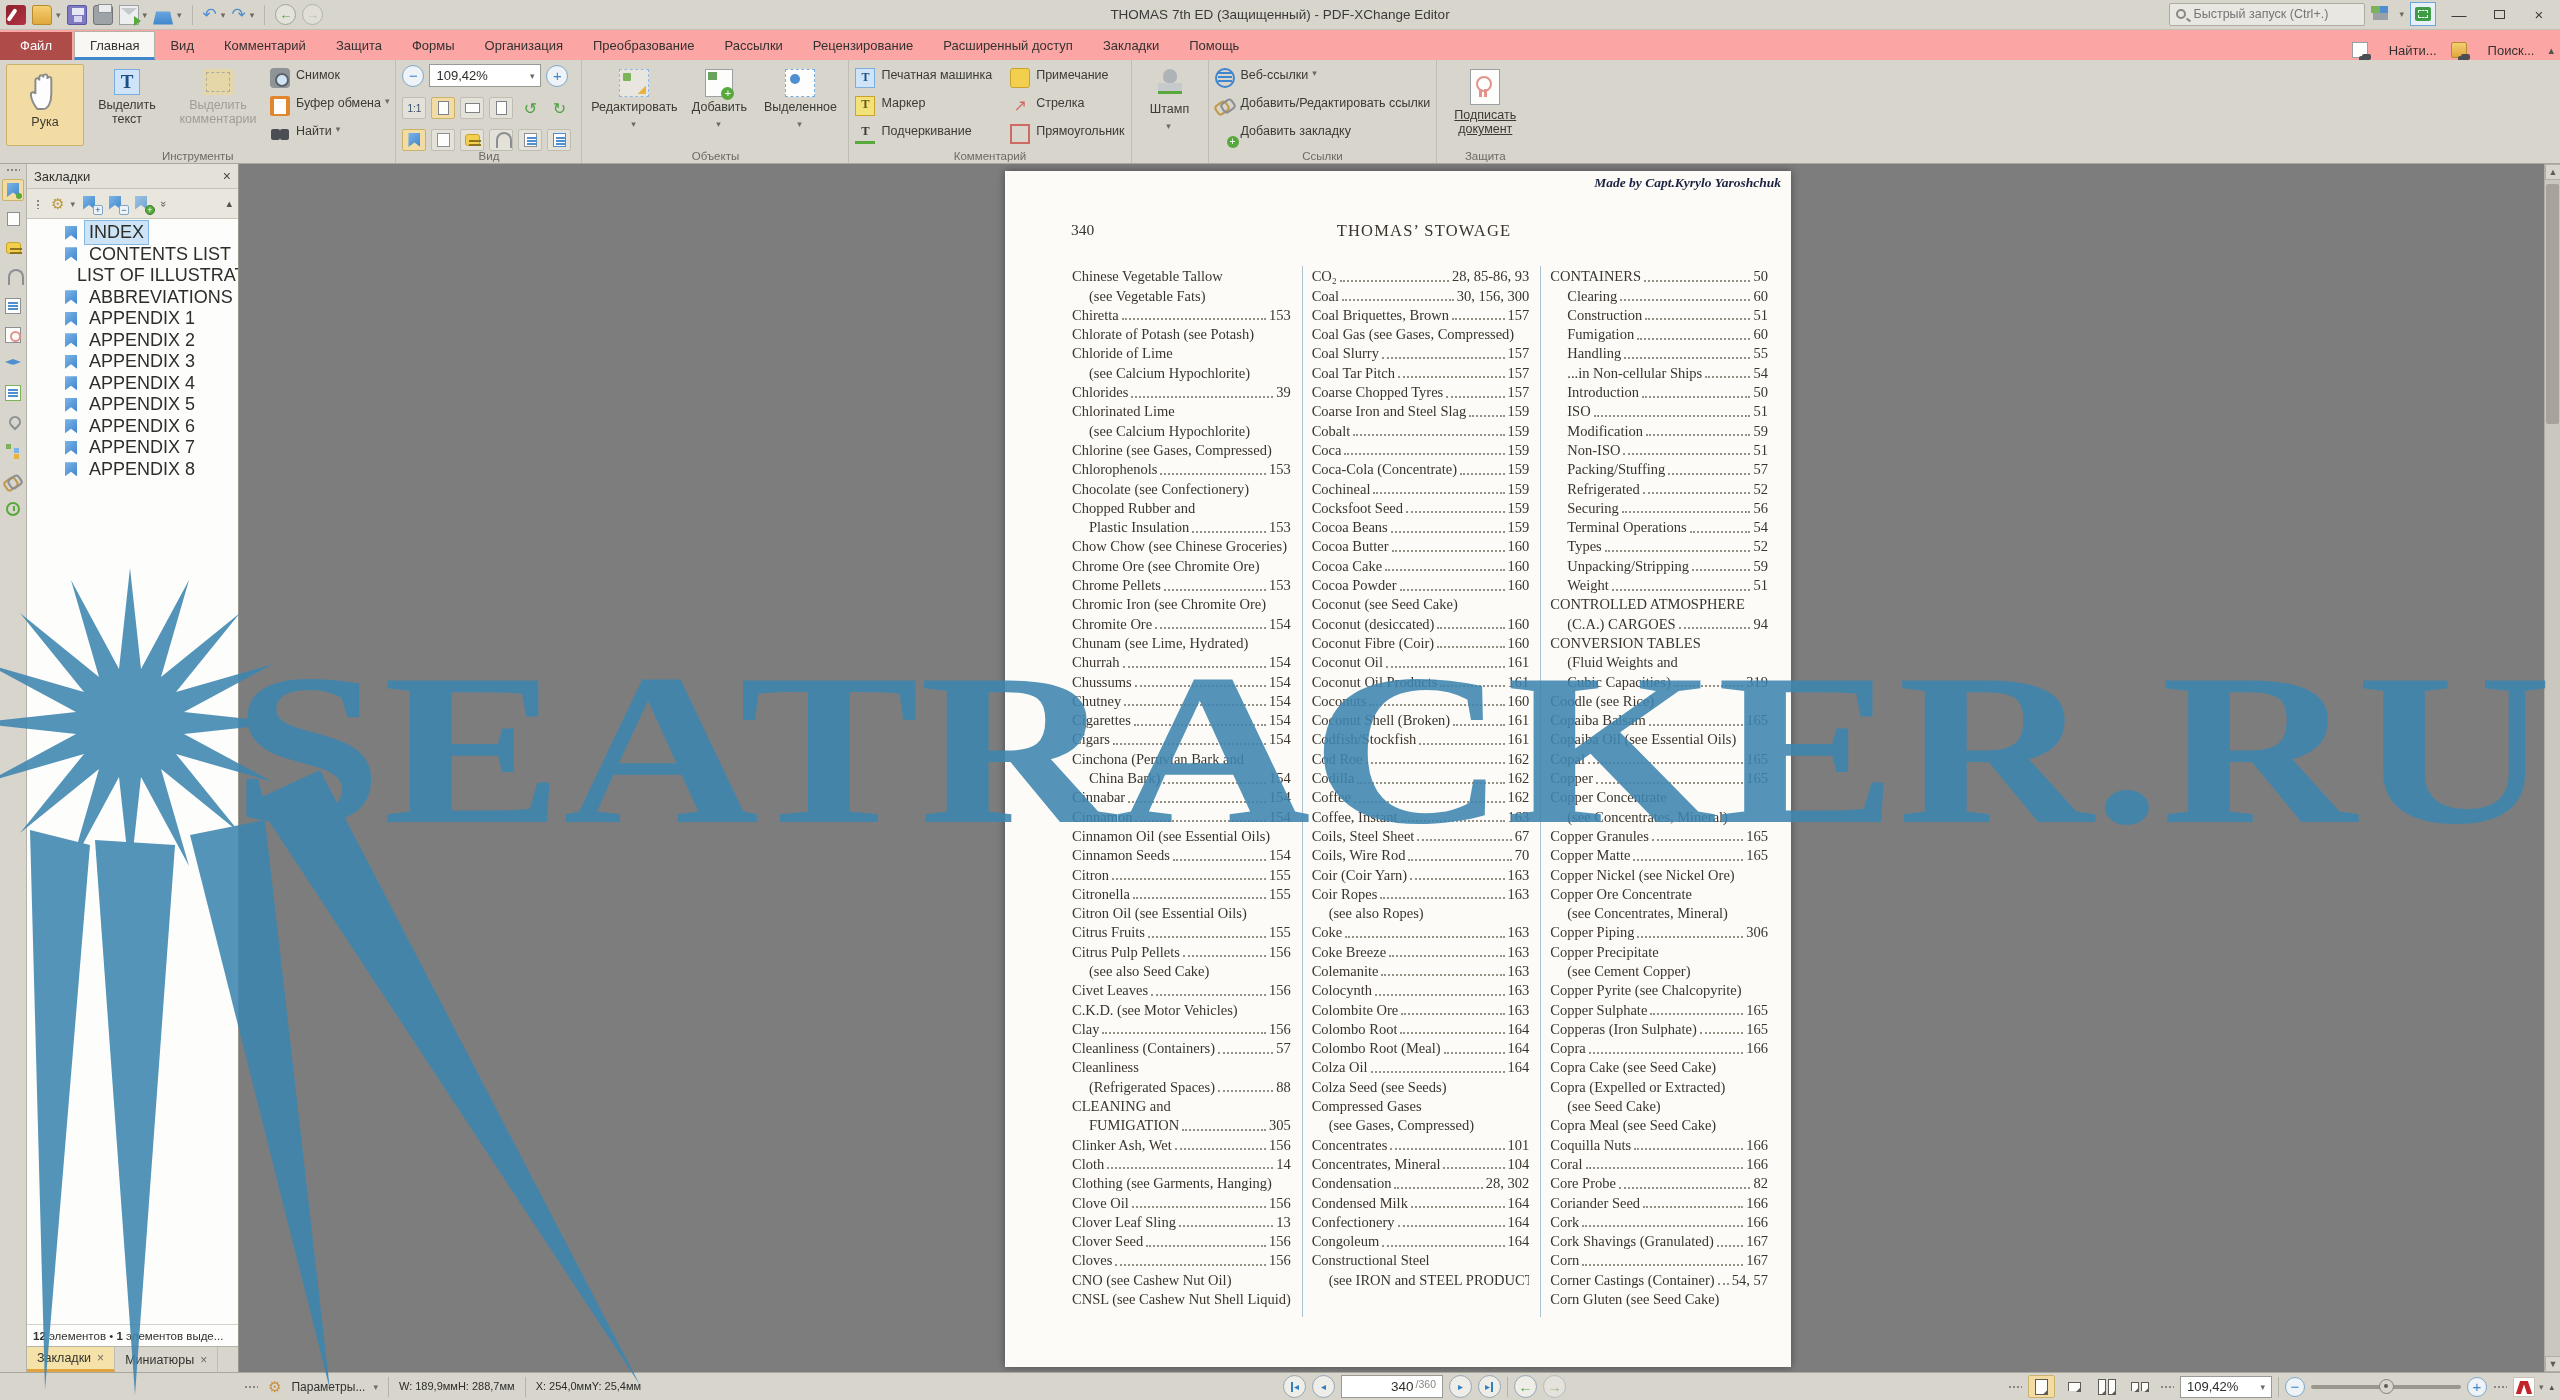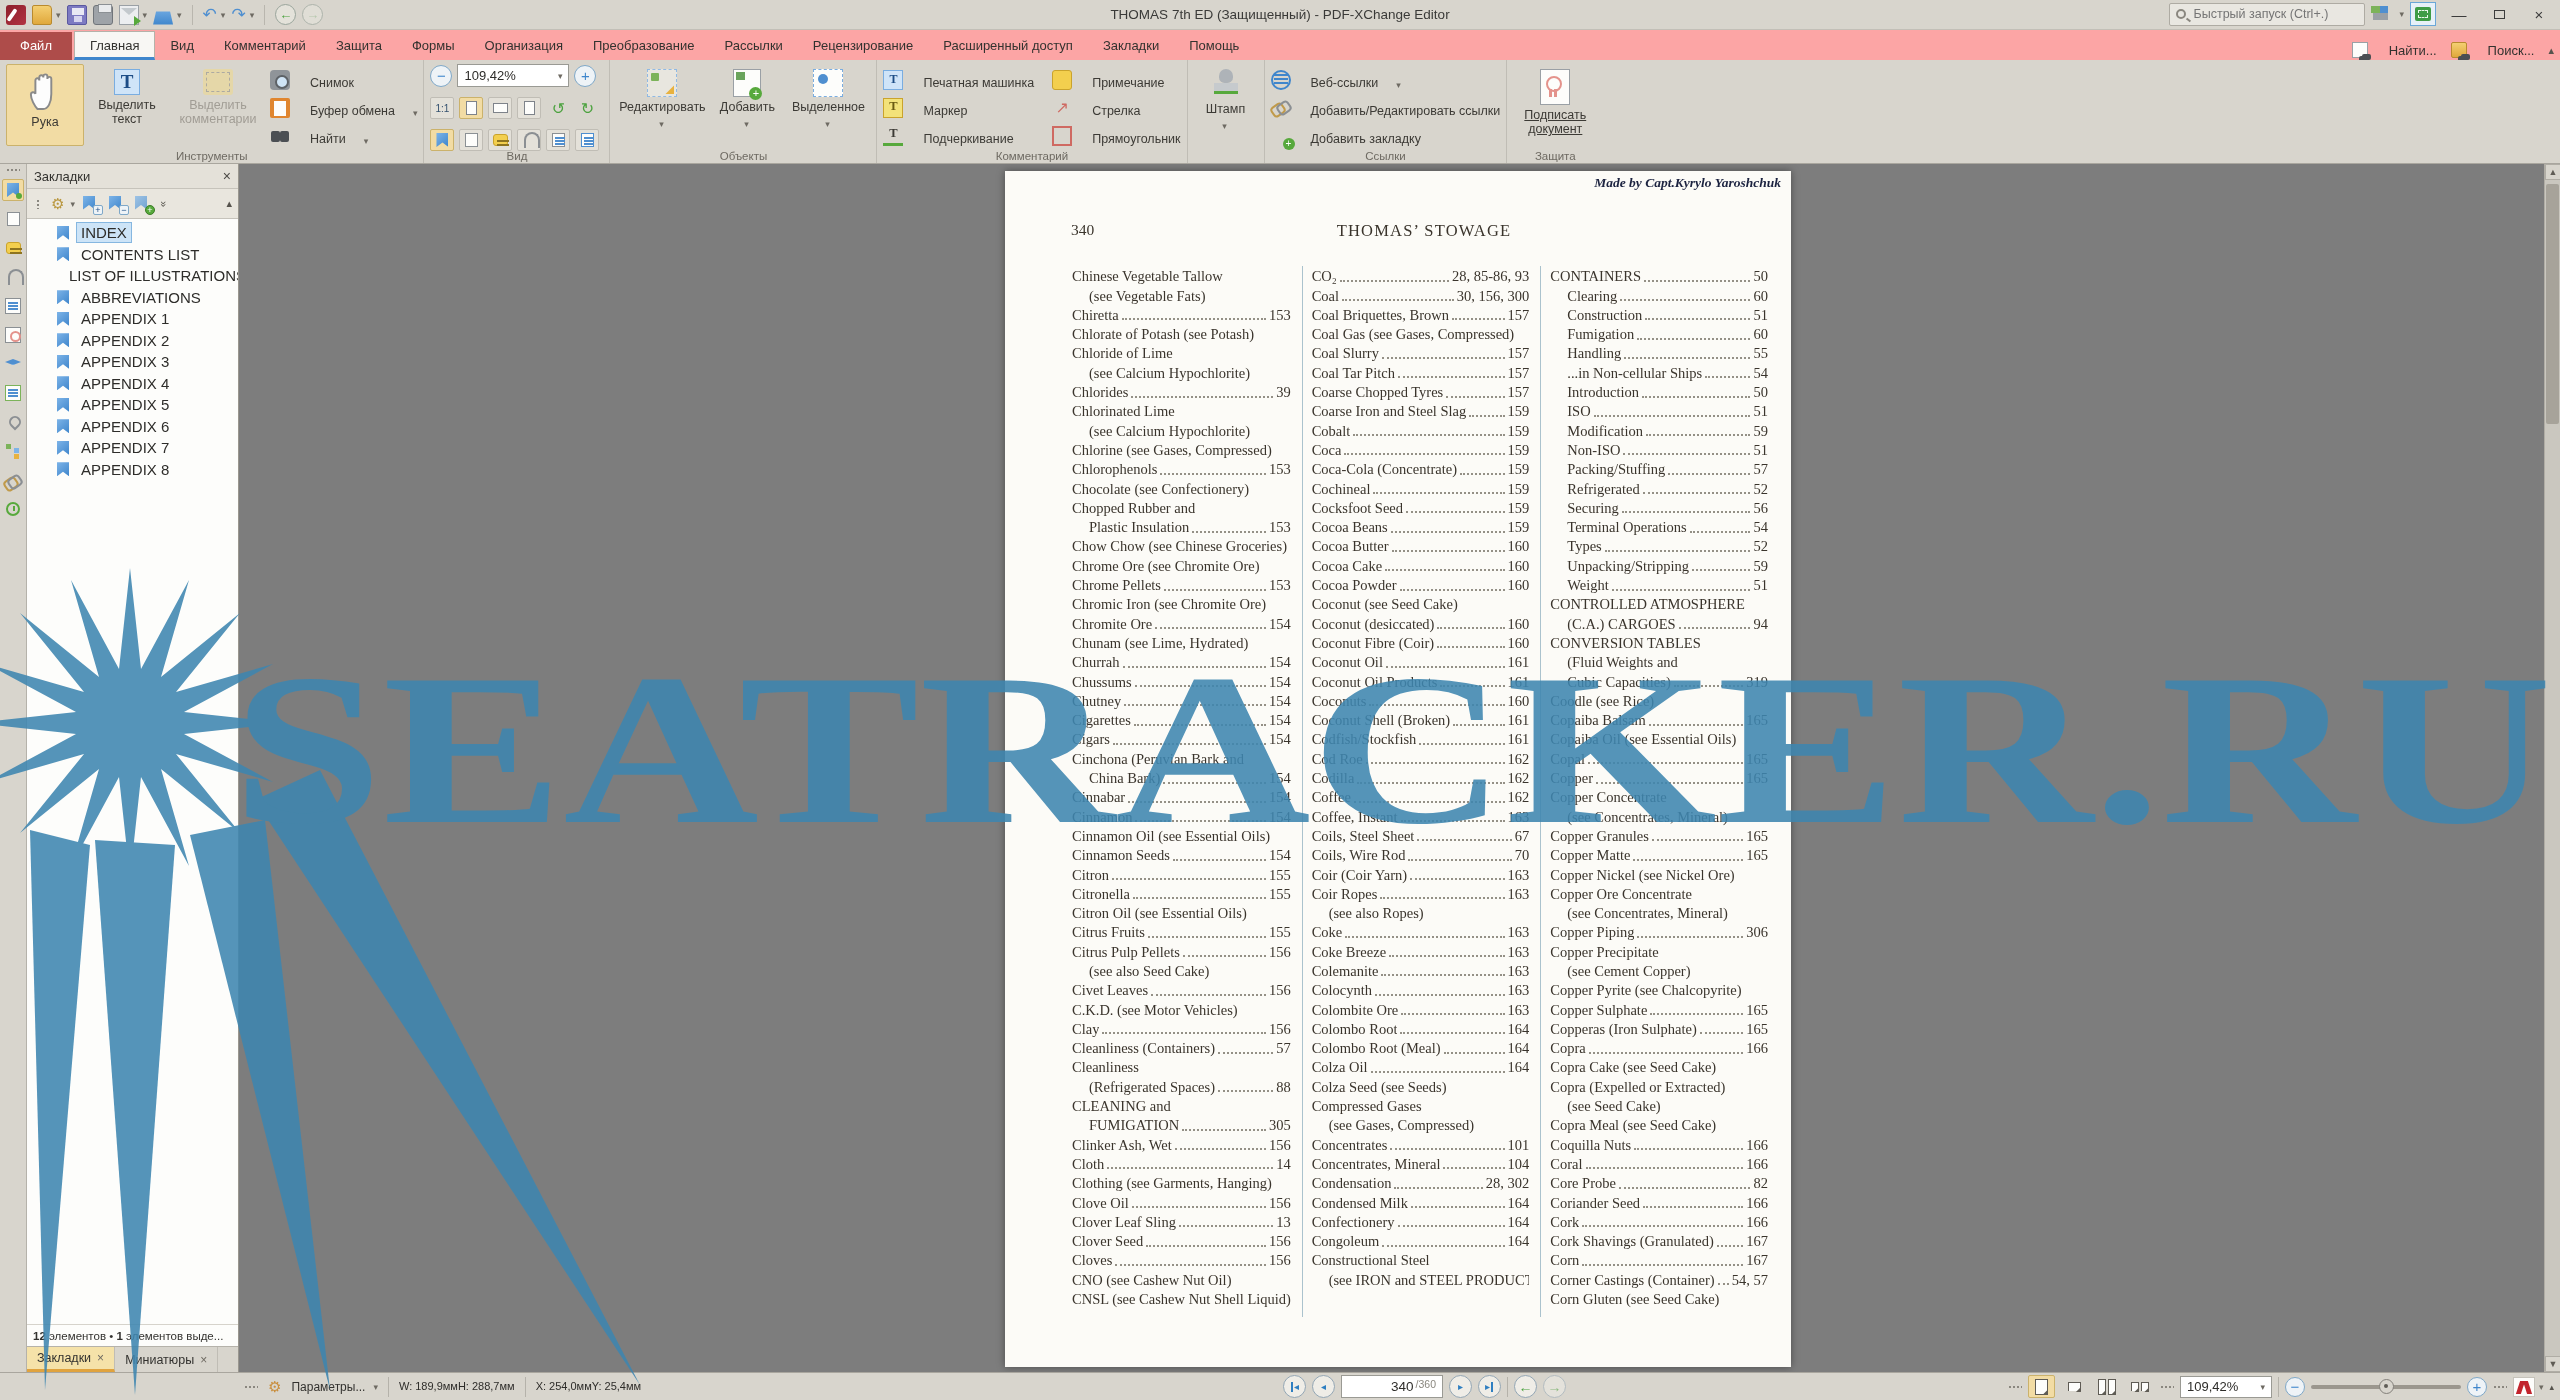--- a/index.html
+++ b/index.html
@@ -56,21 +56,21 @@
   .chev-collapse{font-size:11px;color:#56534d;}
   
   .ribbon{position:absolute;left:0;top:60px;width:2560px;height:104px;background:#d8d5cd;border-bottom:1px solid #a9a69e;display:flex;}
   .rgroup{position:relative;height:100%;padding:4px 6px 16px;display:flex;align-items:flex-start;gap:4px;}
   .rgroup+.rgroup{border-left:1px solid #c0bdb5;}
   .glabel{position:absolute;left:0;right:0;bottom:1px;text-align:center;font-size:11.5px;color:#6e6a62;}
   .bigbtn{width:78px;height:82px;display:flex;flex-direction:column;align-items:center;justify-content:flex-start;gap:3px;padding-top:5px;border-radius:2px;font-size:12.5px;color:#3c3a35;text-align:center;line-height:14px;}
   .bigbtn.sel{background:#f2dca4;border:1px solid #cbb26b;}
   .bigbtn.dim{color:#a19d95;}
   .rows{display:flex;flex-direction:column;justify-content:flex-start;gap:6px;padding-top:4px;}
-  .rowbtn{display:flex;align-items:flex-end;gap:20px;font-size:12.5px;color:#3c3a35;height:22px;}
+  .rowbtn{display:flex;align-items:flex-start;gap:6px;font-size:12.5px;color:#3c3a35;height:22px;}
   .ric{width:20px;height:20px;position:relative;display:inline-block;flex:none;}
   .cam{background:#8f9499;border-radius:4px;}
   .cam:before{content:"";position:absolute;left:5px;top:5px;width:10px;height:10px;border-radius:50%;background:#cfe4f5;border:2px solid #5d6267;}
   .clip{background:#e0862f;border-radius:2px;}
   .clip:before{content:"";position:absolute;left:4px;top:3px;width:12px;height:15px;background:#fdfdfb;}
   .binoc:before,.binoc:after{content:"";position:absolute;top:5px;width:9px;height:11px;background:#4b4f53;border-radius:2px;}
   .binoc:before{left:1px;} .binoc:after{right:1px;}
   .tcur{border:1.5px solid #7aade0;background:#cfe4f8;color:#1d4d86;font-weight:bold;text-align:center;font-size:15px;line-height:17px;font-family:"Liberation Serif",serif;}
   .selcom{background:#f0d98a;border-radius:3px;opacity:.55;}
   .selcom:before{content:"";position:absolute;inset:3px;border:1px dashed #8a877f;}
@@ -134,21 +134,21 @@
   .phead{height:25px;display:flex;align-items:center;justify-content:space-between;padding:0 7px;font-size:13px;color:#33322f;background:#e4e1d9;border-bottom:1px solid #c6c3bb;}
   .pclose{font-size:14px;color:#4b4a46;}
   .ptools{height:30px;display:flex;align-items:center;gap:8px;padding:0 6px;border-bottom:1px solid #c6c3bb;background:#e9e6de;}
   .ptools .gear{color:#b9973f;font-size:15px;}
   .bmtool{position:relative;width:18px;height:16px;}
   .bmtool .bmflag{position:absolute;left:0;top:0;}
   .bmtool .pm{position:absolute;right:-2px;bottom:-3px;width:10px;height:10px;border-radius:2px;background:#eef3f7;border:1px solid #7fa8c8;color:#1d4d86;font-size:9px;line-height:8px;text-align:center;}
   .bmtool .pm.green{background:#57a93c;border-color:#3c7d27;color:#fff;border-radius:50%;}
   .ptools .spacer{flex:1;}
   .plist{flex:1;background:#fdfdfb;overflow:hidden;padding-top:3px;}
-  .bmrow{display:flex;align-items:center;gap:7px;height:21.5px;padding-left:30px;font-size:15px;color:#2e2d2a;}
+  .bmrow{display:flex;align-items:center;gap:7px;height:21.5px;padding-left:38px;font-size:18px;color:#2e2d2a;}
   .bmrow .lbl{padding:1px 4px;border:1px solid transparent;white-space:nowrap;}
   .bmrow.sel .lbl{background:#cde4f7;border-color:#86b7e0;}
   .pfoot{height:22px;background:#fdfdfb;border-top:1px solid #d6d3cb;font-size:11.5px;color:#33322f;display:flex;align-items:center;padding:0 6px;white-space:nowrap;overflow:hidden;}
   .pfoot b{font-weight:bold;}
   .ptabs{height:26px;background:#d8d5cd;display:flex;align-items:stretch;border-top:1px solid #b5b2aa;}
   .ptab{display:flex;align-items:center;gap:6px;font-size:12.5px;color:#33322f;padding:0 10px;border-right:1px solid #c0bdb5;}
   .ptab.active{background:#f5e2a9;border-bottom:3px solid #e0a33e;}
   .ptab .x{font-size:12px;color:#6e6a62;}
   
   .docarea{flex:1;position:relative;background:#7d7d7d;overflow:hidden;}

